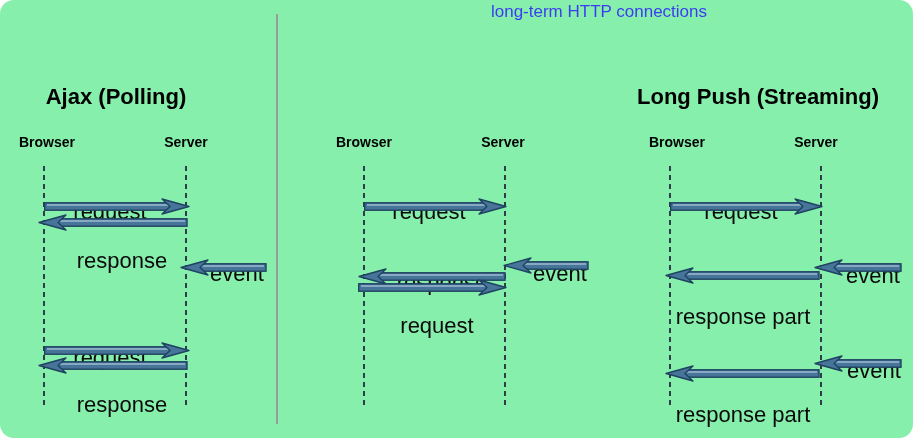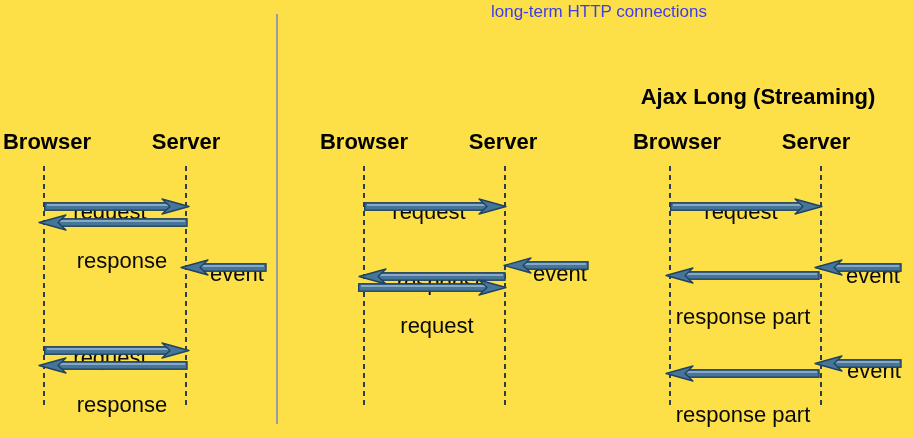--- a/index.html
+++ b/index.html
@@ -1,22 +1,23 @@
 <!DOCTYPE html>
 <html style="--main-title: #3d3df0; --heading-text: #000000; --label-text: #0a0a0a; --arrow-fill: #47759a; --arrow-edge: #1e4260; --arrow-highlight: #9cbbd0; --lifeline: #2e3d4a; --divider: #9b9b9b; --background: #ffffff;"><head>
 <meta charset="utf-8">
 <style>
   html, body { margin: 0; padding: 0; background: #ffffff; }
   .canvas {
     position: relative;
     width: 913px;
     height: 438px;
-    background: #fde047;
+    background: #86efac;
     font-family: "Liberation Sans", sans-serif;
     overflow: hidden;
+    border-radius: 14px;
   }
   .panel { position: absolute; inset: 0; }
   .main-title {
     position: absolute;
     transform: translate(-50%, -50%);
     font-size: 17px;
     font-weight: 400;
     color: var(--main-title, #3d3df0);
     white-space: nowrap;
   }
@@ -29,21 +30,21 @@
     position: absolute;
     transform: translate(-50%, -50%);
     font-size: 22px;
     font-weight: 700;
     color: var(--heading-text, #000);
     white-space: nowrap;
   }
   .actor {
     position: absolute;
     transform: translate(-50%, -50%);
-    font-size: 22px;
+    font-size: 14px;
     font-weight: 700;
     color: var(--heading-text, #000);
     white-space: nowrap;
   }
   .msg-label {
     position: absolute;
     transform: translate(-50%, -50%);
     font-size: 22px;
     font-weight: 400;
     color: var(--label-text, #0a0a0a);
@@ -63,20 +64,21 @@
 </head>
 <body>
 
 <div class="canvas">
 
   <div class="main-title" style="left:599px; top:12px;">long-term HTTP connections</div>
 
   <div class="divider" style="left:276px; top:14px; height:410px;"></div>
 
   <section class="panel">
+    <div class="panel-title" style="left:116px; top:97px;">Ajax (Polling)</div>
     <div class="actor" style="left:47px; top:142px;">Browser</div>
     <div class="actor" style="left:186px; top:142px;">Server</div>
     <div class="lifeline" style="left:43px; top:166px; height:241px;"></div>
     <div class="lifeline" style="left:185px; top:166px; height:241px;"></div>
 
     <div class="msg-label" style="left:110px; top:188px;">request</div>
     <div class="arrow" style="left:44px; top:196px; width:146px;">
         <svg width="146" height="21" viewBox="0 0 146 21" xmlns="http://www.w3.org/2000/svg">
           <rect x="0.7" y="6.8" width="127" height="7.4" fill="#47759a" stroke="#1e4260" stroke-width="1.4"></rect>
           <line x1="3" y1="9" x2="125" y2="9" stroke="#9cbbd0" stroke-width="1.3"></line>
@@ -158,21 +160,21 @@
         <svg width="149" height="21" viewBox="0 0 149 21" xmlns="http://www.w3.org/2000/svg">
           <rect x="0.7" y="6.8" width="130" height="7.4" fill="#47759a" stroke="#1e4260" stroke-width="1.4"></rect>
           <line x1="3" y1="9" x2="128" y2="9" stroke="#9cbbd0" stroke-width="1.3"></line>
           <polygon points="148,10.5 121,3 129,10.5 121,18" fill="#47759a" stroke="#1e4260" stroke-width="1.3" stroke-linejoin="round"></polygon>
         </svg>
       </div>
     <div class="msg-label" style="left:437px; top:302px;">request</div>
   </section>
 
   <section class="panel">
-    <div class="panel-title" style="left:758px; top:97px;">Ajax Long (Streaming)</div>
+    <div class="panel-title" style="left:758px; top:97px;">Long Push (Streaming)</div>
     <div class="actor" style="left:677px; top:142px;">Browser</div>
     <div class="actor" style="left:816px; top:142px;">Server</div>
     <div class="lifeline" style="left:669px; top:166px; height:241px;"></div>
     <div class="lifeline" style="left:820px; top:166px; height:241px;"></div>
 
     <div class="msg-label" style="left:741px; top:188px;">request</div>
     <div class="arrow" style="left:670px; top:196px; width:153px;">
         <svg width="153" height="21" viewBox="0 0 153 21" xmlns="http://www.w3.org/2000/svg">
           <rect x="0.7" y="6.8" width="134" height="7.4" fill="#47759a" stroke="#1e4260" stroke-width="1.4"></rect>
           <line x1="3" y1="9" x2="132" y2="9" stroke="#9cbbd0" stroke-width="1.3"></line>

